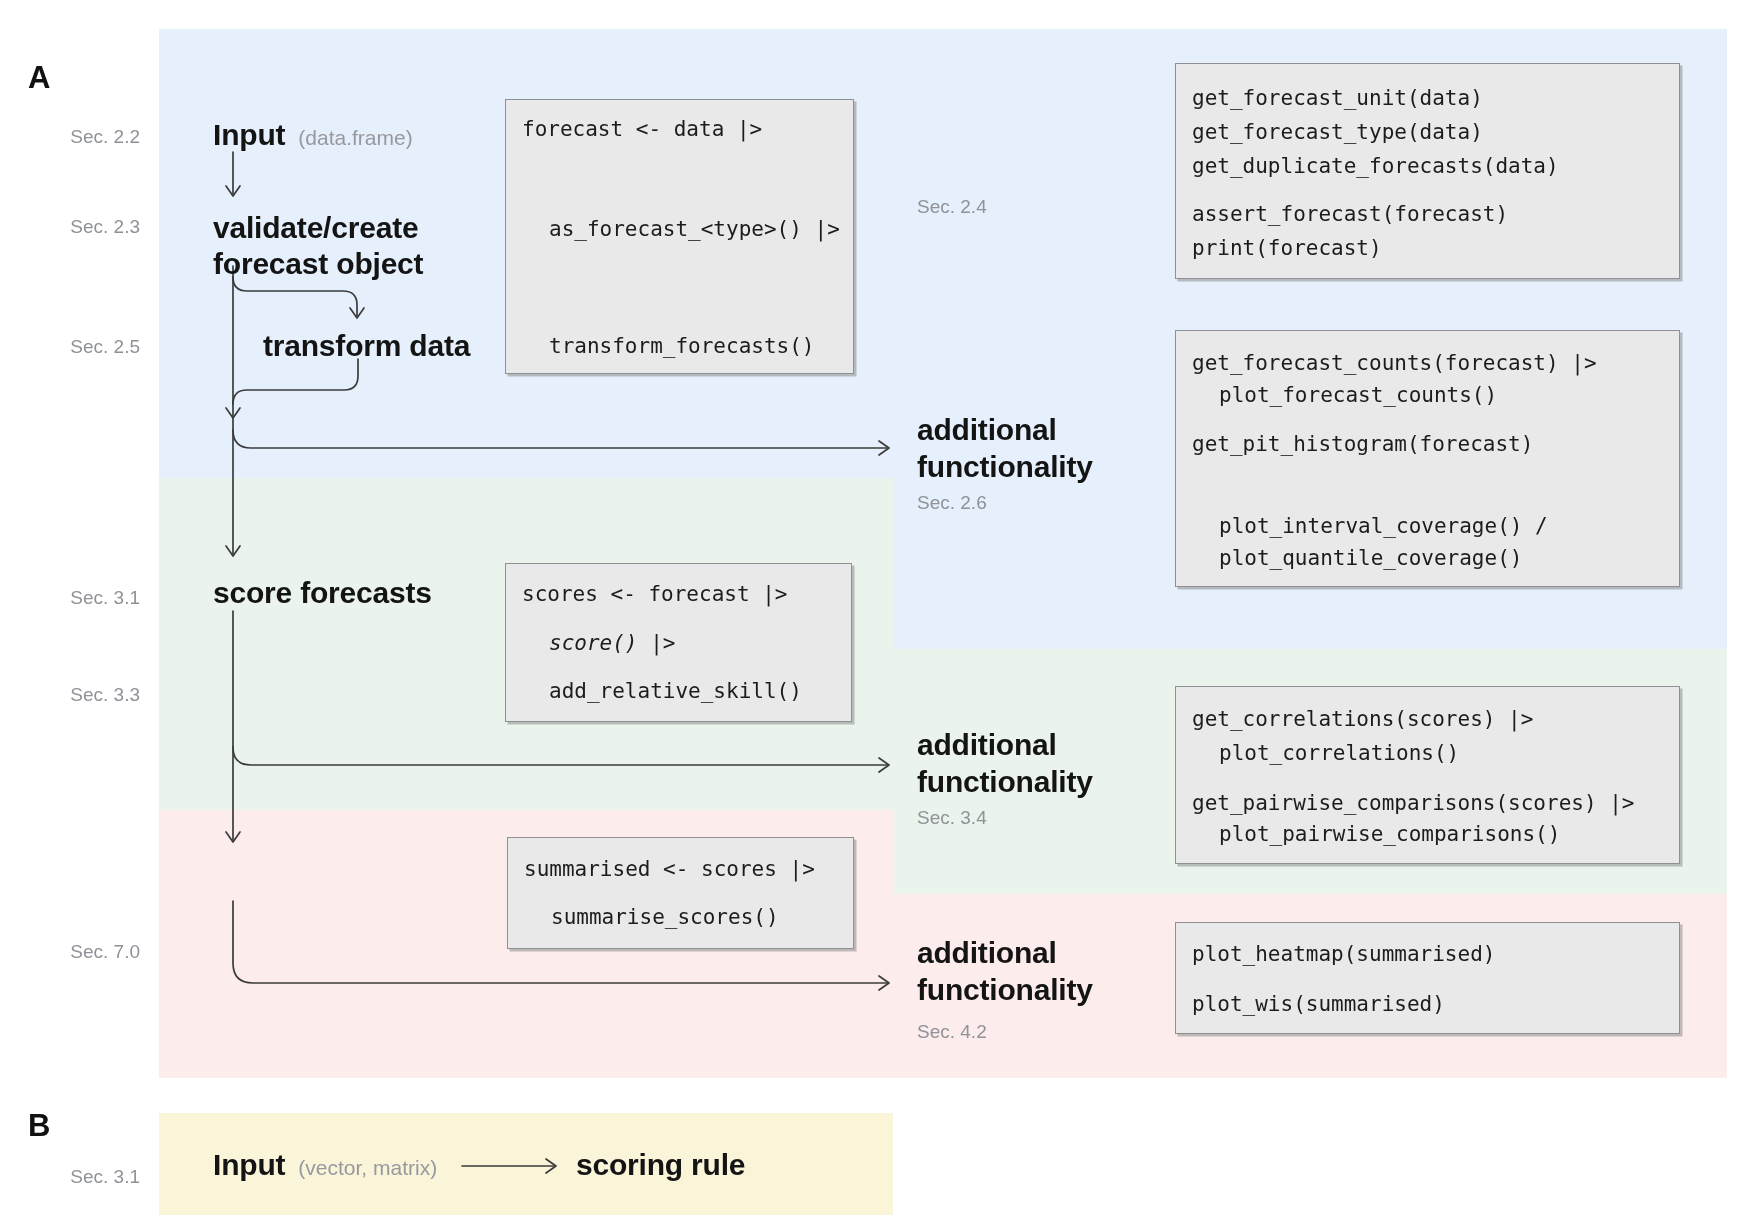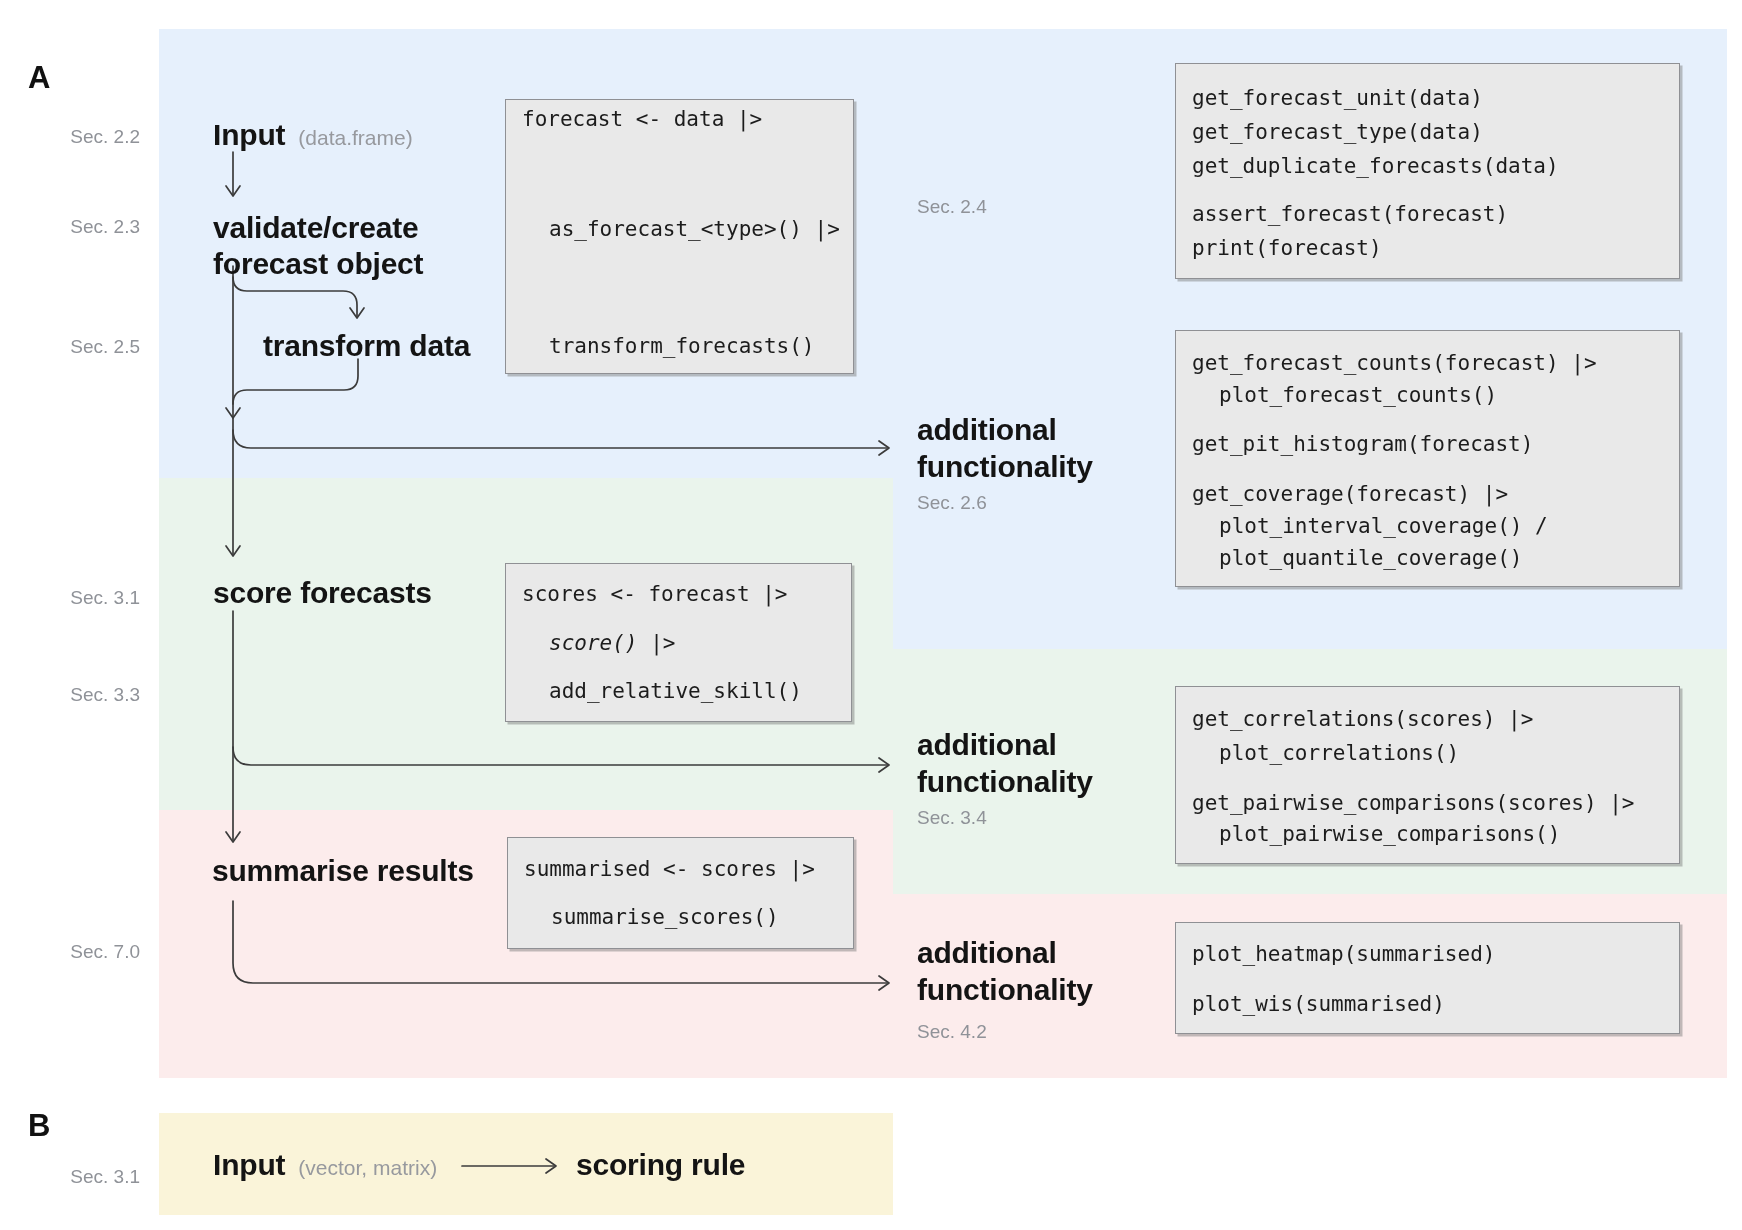--- a/index.html
+++ b/index.html
@@ -94,35 +94,34 @@
   <div class="seclab" style="top:941px;">Sec. 7.0</div>
   <div class="seclab" style="top:1166px;">Sec. 3.1</div>
 
   <div class="flowhead inputrow" style="left:213px;top:117px;">
     <span>Input</span>
     <span class="note">(data.frame)</span>
   </div>
   <div class="flowhead wrap235" style="left:213px;top:210px;">validate/create forecast object</div>
   <div class="flowhead nowrap" style="left:263px;top:328px;">transform data</div>
   <div class="flowhead nowrap" style="left:213px;top:575px;">score forecasts</div>
-  <div class="flowhead nowrap" style="left:212px;top:853px;">summarise results</div>
 
   <div class="rseclab" style="left:917px;top:196px;">Sec. 2.4</div>
 
   <div class="flowhead wrap235" style="left:917px;top:411px;line-height:37px;">additional functionality</div>
   <div class="rseclab" style="left:917px;top:492px;">Sec. 2.6</div>
 
   <div class="flowhead wrap235" style="left:917px;top:726px;line-height:37px;">additional functionality</div>
   <div class="rseclab" style="left:917px;top:807px;">Sec. 3.4</div>
 
   <div class="flowhead wrap235" style="left:917px;top:934px;line-height:37px;">additional functionality</div>
   <div class="rseclab" style="left:917px;top:1021px;">Sec. 4.2</div>
 
   <div class="codebox" style="left:505px;top:99px;width:347px;height:273px;">
-    <span class="cl" style="top:6px;">forecast &lt;- data |&gt;</span>
+    <span class="cl" style="top:16px;">forecast &lt;- data |&gt;</span>
     <span class="cl ind" style="top:116px;">as_forecast_&lt;type&gt;() |&gt;</span>
     <span class="cl ind" style="top:233px;">transform_forecasts()</span>
   </div>
 
   <div class="codebox" style="left:505px;top:563px;width:345px;height:157px;">
     <span class="cl" style="top:17px;">scores &lt;- forecast |&gt;</span>
     <span class="cl ind" style="top:66px;font-style:italic;">score() |&gt;</span>
     <span class="cl ind" style="top:114px;">add_relative_skill()</span>
   </div>
 
@@ -136,21 +135,20 @@
     <span class="cl" style="top:55px;">get_forecast_type(data)</span>
     <span class="cl" style="top:89px;">get_duplicate_forecasts(data)</span>
     <span class="cl" style="top:137px;">assert_forecast(forecast)</span>
     <span class="cl" style="top:171px;">print(forecast)</span>
   </div>
 
   <div class="codebox" style="left:1175px;top:330px;width:503px;height:255px;">
     <span class="cl" style="top:19px;">get_forecast_counts(forecast) |&gt;</span>
     <span class="cl ind" style="top:51px;">plot_forecast_counts()</span>
     <span class="cl" style="top:100px;">get_pit_histogram(forecast)</span>
-    <span class="cl" style="top:150px;">get_coverage(forecast) |&gt;</span>
     <span class="cl ind" style="top:182px;">plot_interval_coverage() /</span>
     <span class="cl ind" style="top:214px;">plot_quantile_coverage()</span>
   </div>
 
   <div class="codebox" style="left:1175px;top:686px;width:503px;height:176px;">
     <span class="cl" style="top:19px;">get_correlations(scores) |&gt;</span>
     <span class="cl ind" style="top:53px;">plot_correlations()</span>
     <span class="cl" style="top:103px;">get_pairwise_comparisons(scores) |&gt;</span>
     <span class="cl ind" style="top:134px;">plot_pairwise_comparisons()</span>
   </div>

